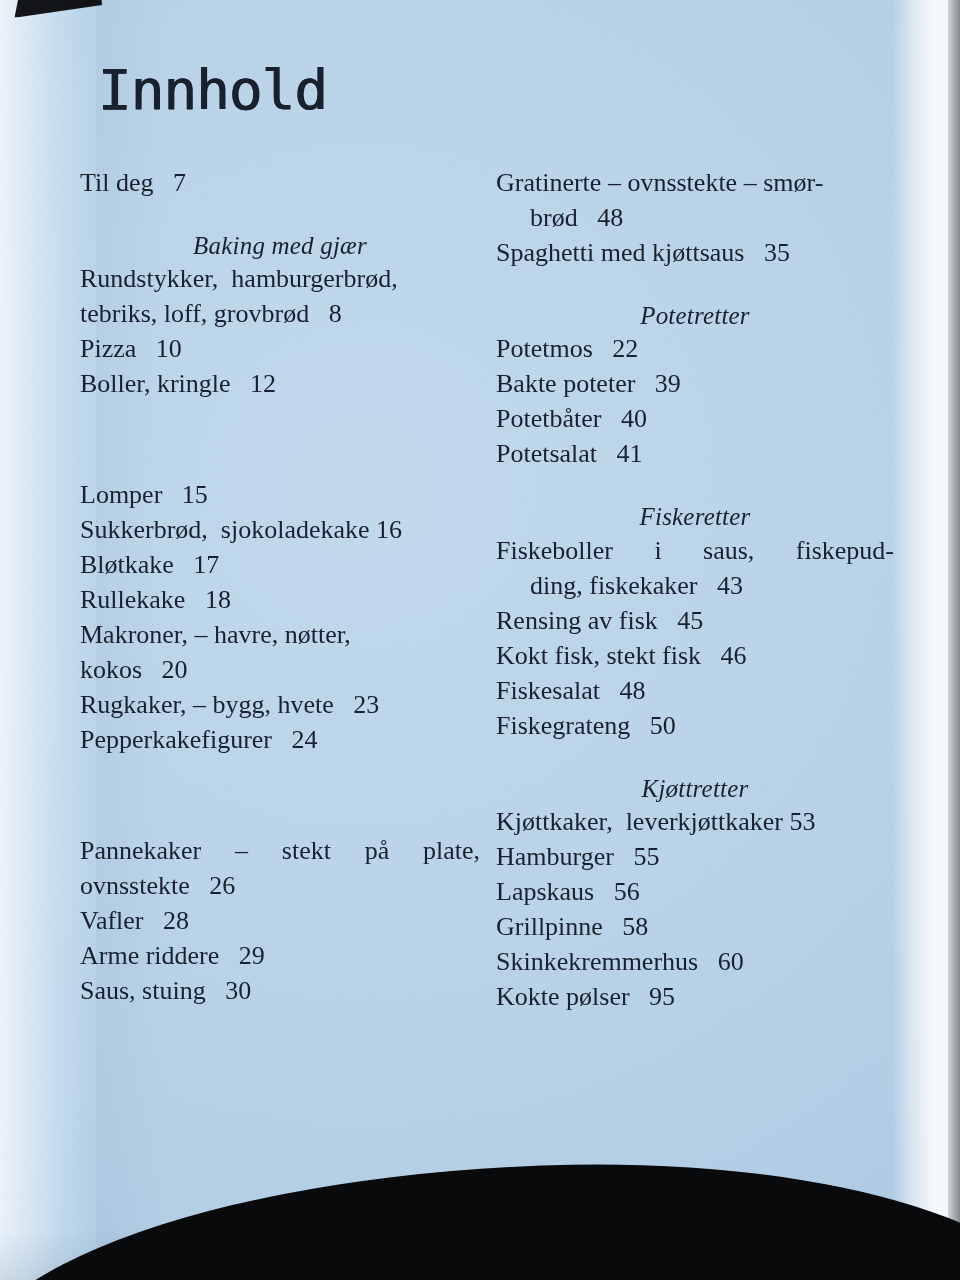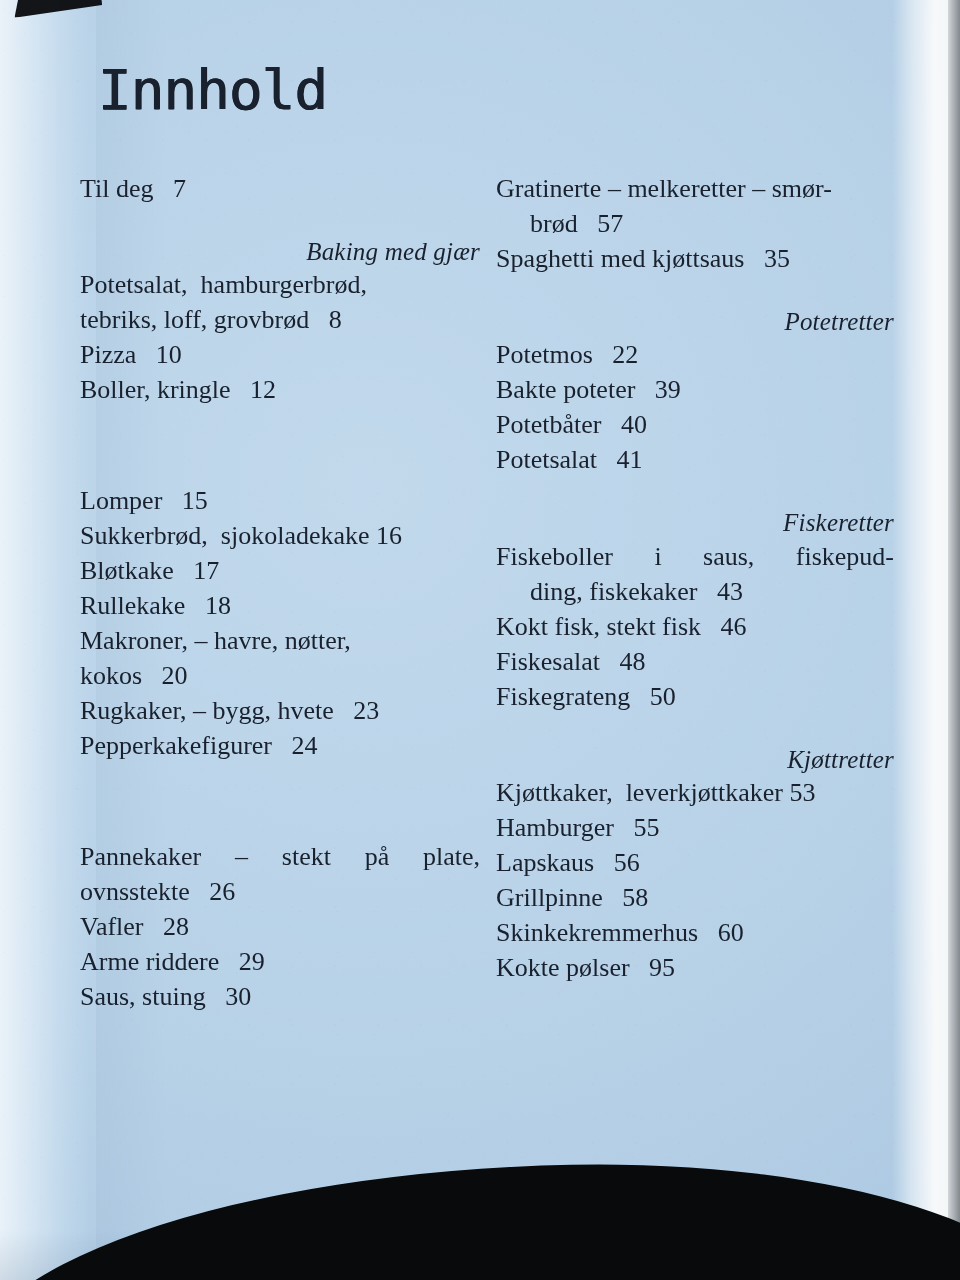--- a/index.html
+++ b/index.html
@@ -141,29 +141,29 @@
 
   .columns {
     position: absolute;
     left: 0;
     top: 156px;
     width: 960px;
   }
 
   .col {
     position: absolute;
-    top: 16px;
+    top: 10px;
   }
   .col-left  { left: 80px;  width: 400px; }
   .col-right { left: 496px; width: 398px; }
 
   .section { margin-bottom: 0; }
 
   .section-heading {
-    text-align: right;
+    text-align: center;
     font-style: italic;
     font-size: 25px;
     line-height: 1.18;
     letter-spacing: 0.2px;
     margin: 0 0 2px 0;
     color: #19212e;
   }
 
   .entry {
     font-size: 26px;
@@ -202,21 +202,21 @@
     <div class="columns">
 
       <div class="col col-left">
 
         <div class="entry">Til deg   7</div>
 
         <div class="gap-md"></div>
 
         <div class="section">
           <div class="section-heading">Baking med gjær</div>
-          <div class="entry">Potetsalat,  hamburgerbrød,</div>
+          <div class="entry">Rundstykker,  hamburgerbrød,</div>
           <div class="entry">tebriks, loff, grovbrød   8</div>
           <div class="entry">Pizza   10</div>
           <div class="entry">Boller, kringle   12</div>
         </div>
 
         <div class="gap-xl"></div>
 
         <div class="section">
           <div class="entry">Lomper   15</div>
           <div class="entry">Sukkerbrød,  sjokoladekake 16</div>
@@ -236,41 +236,42 @@
           <div class="entry">Vafler   28</div>
           <div class="entry">Arme riddere   29</div>
           <div class="entry">Saus, stuing   30</div>
         </div>
 
       </div>
 
       <div class="col col-right">
 
         <div class="section">
-          <div class="entry">Gratinerte – melkeretter – smør-</div>
-          <div class="entry indent">brød   57</div>
+          <div class="entry">Gratinerte – ovnsstekte – smør-</div>
+          <div class="entry indent">brød   48</div>
           <div class="entry">Spaghetti med kjøttsaus   35</div>
         </div>
 
         <div class="gap-md"></div>
 
         <div class="section">
           <div class="section-heading">Potetretter</div>
           <div class="entry">Potetmos   22</div>
           <div class="entry">Bakte poteter   39</div>
           <div class="entry">Potetbåter   40</div>
           <div class="entry">Potetsalat   41</div>
         </div>
 
         <div class="gap-md"></div>
 
         <div class="section">
           <div class="section-heading">Fiskeretter</div>
           <div class="entry justify">Fiskeboller i saus, fiskepud-</div>
           <div class="entry indent">ding, fiskekaker   43</div>
+          <div class="entry">Rensing av fisk   45</div>
           <div class="entry">Kokt fisk, stekt fisk   46</div>
           <div class="entry">Fiskesalat   48</div>
           <div class="entry">Fiskegrateng   50</div>
         </div>
 
         <div class="gap-md"></div>
 
         <div class="section">
           <div class="section-heading">Kjøttretter</div>
           <div class="entry">Kjøttkaker,  leverkjøttkaker 53</div>

